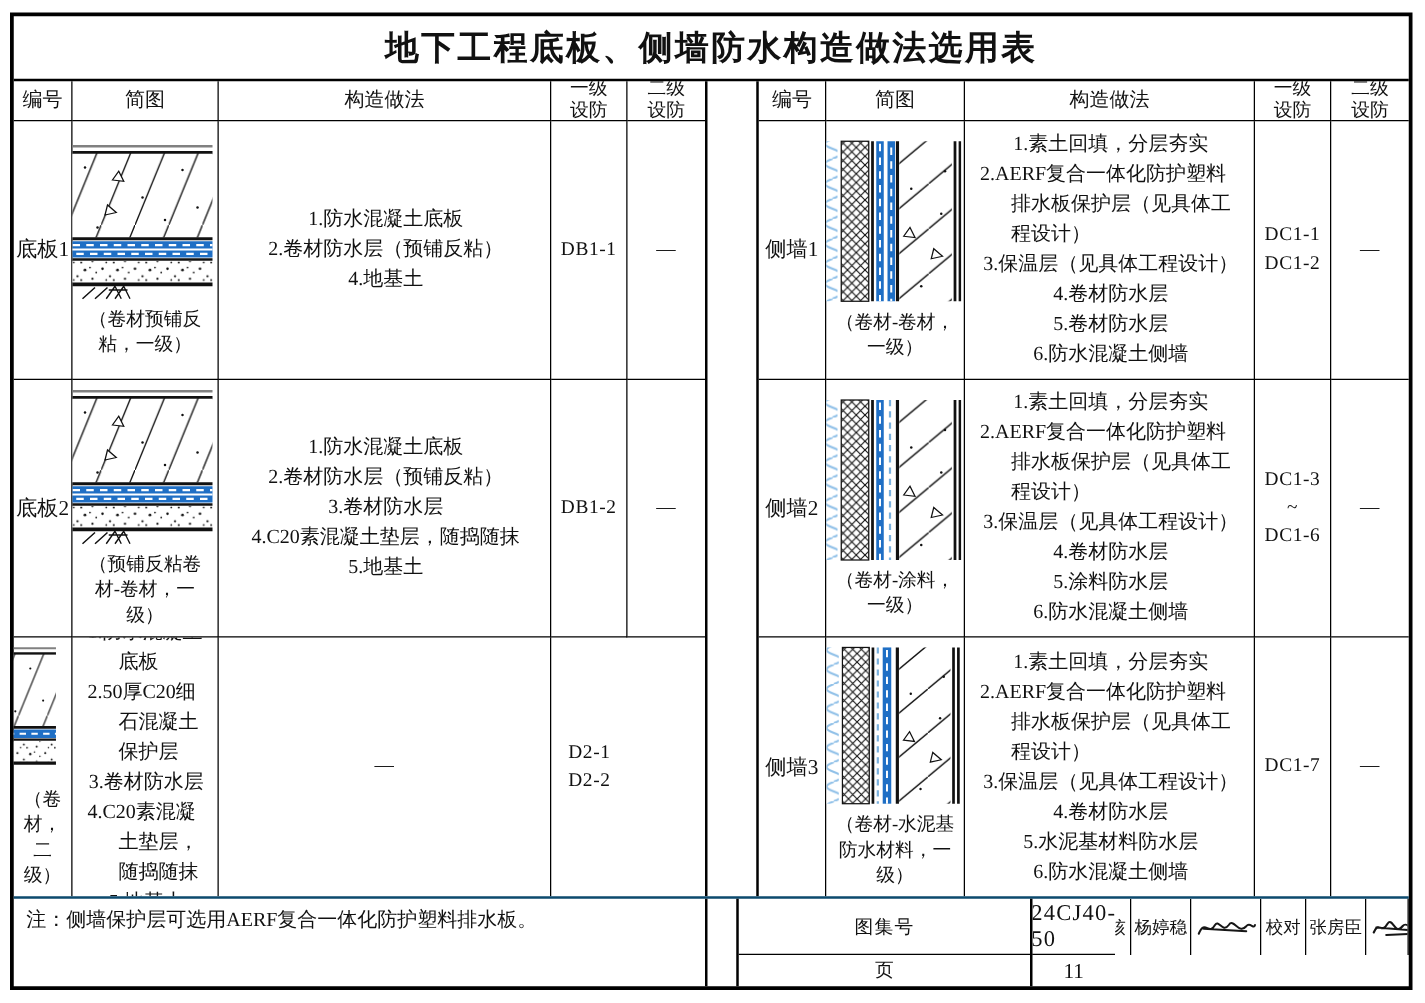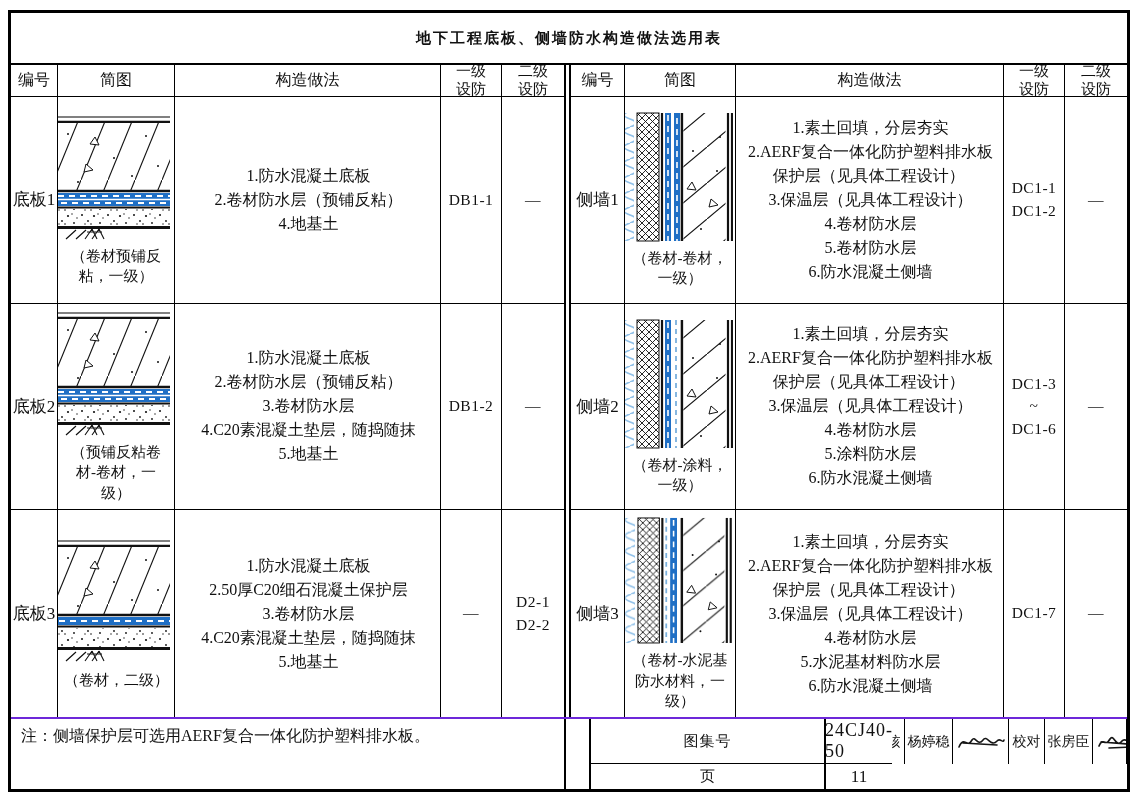--- a/index.html
+++ b/index.html
@@ -7,39 +7,39 @@
     width:1140px;height:802px;position:relative;overflow:hidden;
     font-family:"Liberation Serif","DejaVu Serif",serif;color:#111;
     -webkit-font-smoothing:antialiased;
   }
   .frame{
     position:absolute;left:8px;top:10px;width:1122px;height:782px;
     border:3px solid #000;box-sizing:border-box;display:flex;flex-direction:column;background:#fff;
   }
   
   .title-band{height:50px;flex:0 0 50px;display:flex;align-items:center;justify-content:center;}
-  .title-band .t{font-family:"Liberation Sans","DejaVu Sans",sans-serif;font-weight:bold;font-size:15px;letter-spacing:2px;}
+  .title-band .t{font-family:"Liberation Sans","DejaVu Sans",sans-serif;font-weight:bold;font-size:27px;letter-spacing:2px;}
   
-  .table-area{flex:1;display:flex;border-top:2px solid #000;min-height:0;}
+  .table-area{flex:1;display:flex;border-top:2px solid #000;min-height:0;gap:36px;}
   .half{display:grid;grid-template-rows:32px 1fr 1fr 1fr;box-sizing:border-box;min-width:0;}
   .half-left{flex:0 0 555px;grid-template-columns:47px 117px 1fr 61px 62px;border-right:2px solid #000;}
   .half-right{flex:1;margin-left:3px;border-left:2px solid #000;grid-template-columns:54px 111px 1fr 61px 62px;}
   .cell{border-right:1px solid #000;border-bottom:1px solid #000;box-sizing:border-box;overflow:hidden;display:flex;align-items:center;justify-content:center;}
   .no-r{border-right:none;}
   .no-b{border-bottom:none;}
   .hcell{font-size:16px;text-align:center;}
   .hcell.small{font-size:15px;line-height:1.15;white-space:pre-line;}
   .idcell{font-size:17px;}
   .diagcell{flex-direction:column;padding:6px 2px;align-items:flex-end;}
   .caption{font-size:15px;line-height:1.35;text-align:center;margin-top:5px;padding:0 3px;}
   .methodcell{flex-direction:column;align-items:center;justify-content:center;padding:6px 10px 6px 12px;}
   .step{font-size:16px;line-height:1.5;padding-left:1.55em;text-indent:-1.55em;}
   .grade{font-size:15.5px;text-align:center;white-space:pre-line;line-height:1.45;letter-spacing:.5px;}
   
-  .bottom{flex:0 0 72px;display:flex;border-top:2px solid #6d28d9;box-sizing:border-box;gap:20px;}
+  .bottom{flex:0 0 72px;display:flex;border-top:2px solid #0c4a6e;box-sizing:border-box;gap:20px;}
   .notebox{flex:0 0 555px;border-right:2px solid #000;box-sizing:border-box;padding:7px 10px;font-size:16px;}
   .tb{flex:1;margin-left:3px;border-left:2.5px solid #000;box-sizing:border-box;display:grid;
       grid-template-columns:1fr 66px 1fr;grid-template-rows:1fr 25px;}
   .tbc{border-right:1px solid #000;border-bottom:1px solid #000;box-sizing:border-box;display:flex;align-items:center;justify-content:center;overflow:hidden;}
   .tb-title{flex-direction:column;font-family:"Liberation Sans","DejaVu Sans",sans-serif;font-weight:bold;font-size:19px;line-height:1.3;letter-spacing:1px;}
   .tb-atlas-label{border-right:2.5px solid #000;font-size:15px;letter-spacing:1px;}
   .tb-atlas-no{border-right:none;font-size:18px;letter-spacing:1px;}
   .tb-sigrow{border-bottom:none;justify-content:center;align-items:stretch;display:flex;}
   .sigc{border-right:1px solid #000;box-sizing:border-box;display:flex;align-items:center;justify-content:center;font-size:14px;overflow:hidden;}
   .sig-label{flex:0 0 36px;}
@@ -189,21 +189,20 @@
       <div class="cell methodcell">
         <div class="step">1.防水混凝土底板</div>
         <div class="step">2.卷材防水层（预铺反粘）</div>
         <div class="step">3.卷材防水层</div>
         <div class="step">4.C20素混凝土垫层，随捣随抹</div>
         <div class="step">5.地基土</div>
       </div>
       <div class="cell grade">DB1-2</div>
       <div class="cell grade no-r">—</div>
 
-      <div class="cell idcell no-b">底板3</div>
       <div class="cell diagcell no-b">
         <svg width="118" height="127" viewBox="0 0 118 127">
             <use href="#slab-single"></use>
           </svg>
         <div class="caption">（卷材，二级）</div>
       </div>
       <div class="cell methodcell no-b">
         <div class="step">1.防水混凝土底板</div>
         <div class="step">2.50厚C20细石混凝土保护层</div>
         <div class="step">3.卷材防水层</div>

